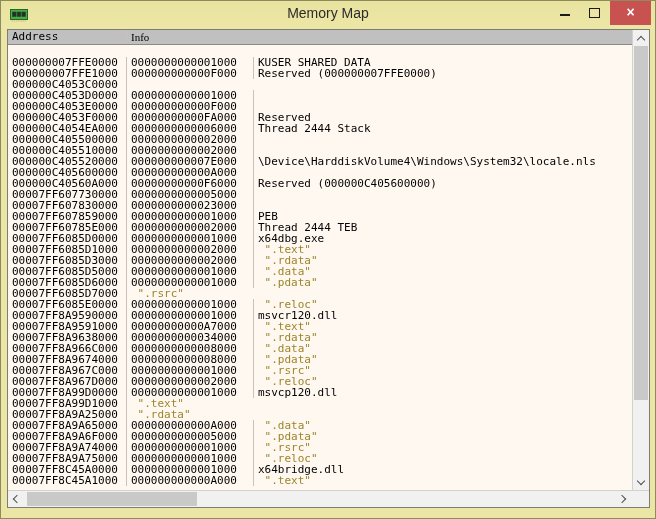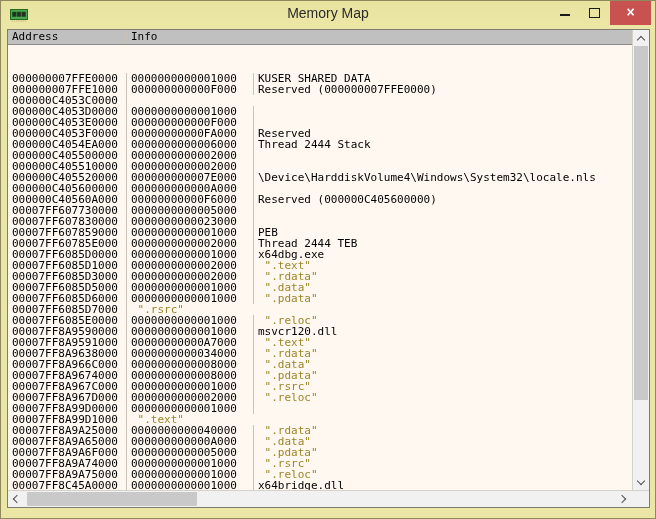--- a/index.html
+++ b/index.html
@@ -33,29 +33,29 @@
     font-family:"Liberation Sans","DejaVu Sans",sans-serif;
   }
 
   
   .content {
     position:absolute; left:6px; top:28px; right:5px; bottom:10px;
     border:1px solid #7d7d72; background:#F1F1F1;
     display:flex; flex-direction:column;
   }
   .main-row { flex:1; display:flex; overflow:hidden; }
-  .table-area { flex:1; display:flex; flex-direction:column; overflow:hidden; background:#FFF8F0;gap:16px; }
+  .table-area { flex:1; display:flex; flex-direction:column; overflow:hidden; background:#FFF8F0; }
 
   
   .thead { display:flex; height:15px; background:#C0C0C0; border-bottom:1px solid #8a8a8a; flex:none; }
   .hcell {
     font-size:11px; line-height:14px; color:#000; padding-left:4px;
     border-right:1px solid #808080; white-space:pre; overflow:hidden;
   }
-  .hcell:last-child { border-right:none; }
+  .hcell:last-child { border-right:none;font-family:Liberation Serif, serif; }
 
   
   .tbody { flex:1; overflow:hidden;margin-top:12px; }
   .trow { display:flex; height:11px; }
   .cell {
     font-size:11px; line-height:11px; color:#000; padding-left:4px;
     white-space:pre; overflow:hidden;
   }
   .col-address { width:119px; flex:none; border-right:1px solid #C9C2BA; }
   .col-size    { width:127px; flex:none; border-right:1px solid #C9C2BA; }
@@ -275,28 +275,28 @@
               <div class="cell col-info gold"> ".rsrc"</div>
             </div>
             <div class="trow">
               <div class="cell col-address">00007FF8A967D000</div>
               <div class="cell col-size">0000000000002000</div>
               <div class="cell col-info gold"> ".reloc"</div>
             </div>
             <div class="trow">
               <div class="cell col-address">00007FF8A99D0000</div>
               <div class="cell col-size">0000000000001000</div>
+              <div class="cell col-info">msvcp120.dll</div>
             </div>
             <div class="trow">
               <div class="cell col-address">00007FF8A99D1000</div>
               <div class="cell col-info gold"> ".text"</div>
             </div>
             <div class="trow">
               <div class="cell col-address">00007FF8A9A25000</div>
-              <div class="cell col-size">0000000000040000</div>
               <div class="cell col-info gold"> ".rdata"</div>
             </div>
             <div class="trow">
               <div class="cell col-address">00007FF8A9A65000</div>
               <div class="cell col-size">000000000000A000</div>
               <div class="cell col-info gold"> ".data"</div>
             </div>
             <div class="trow">
               <div class="cell col-address">00007FF8A9A6F000</div>
               <div class="cell col-size">0000000000005000</div>

